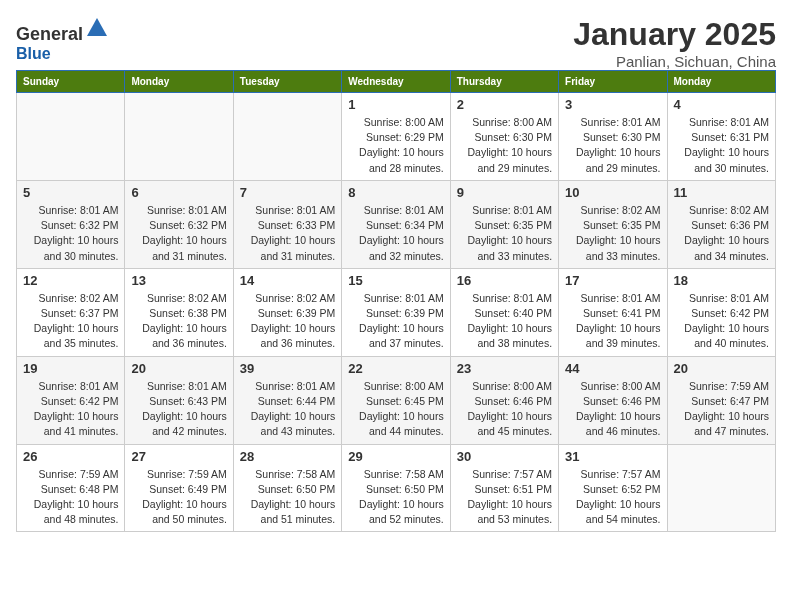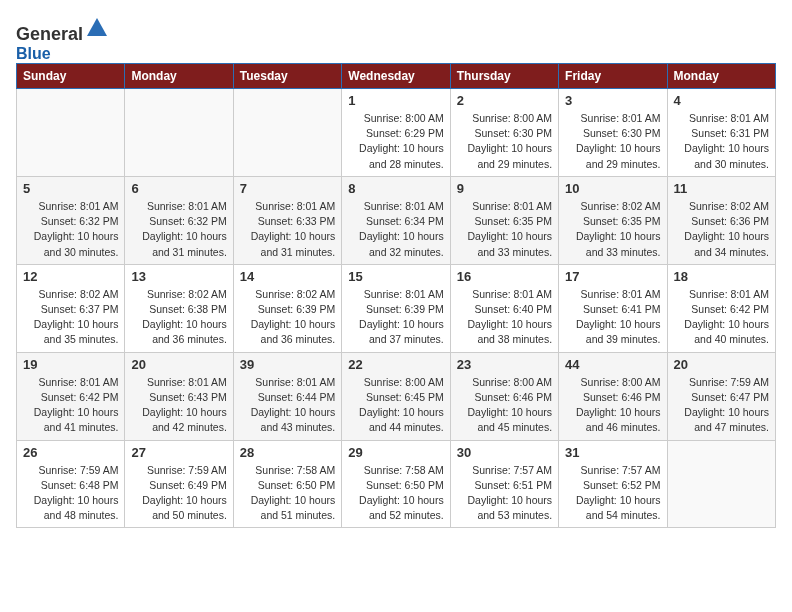--- a/index.html
+++ b/index.html
@@ -45,25 +45,25 @@
     .location {
       font-size: 15px;
       color: #555;
     }
     table {
       width: 100%;
       border-collapse: collapse;
       table-layout: fixed;
     }
     thead tr th {
-      background-color: #7f1d1d;
+      background-color: #4d7c0f;
       color: #fff;
       text-align: left;
       padding: 5px 6px;
-      font-size: 12px;
+      font-size: 10px;
       font-weight: bold;
       border: 1px solid #2a6db5;
     }
     tbody tr td {
       border: 1px solid #ccc;
       vertical-align: top;
       padding: 4px 6px;
       font-size: 11px;
       color: #333;
       height: 80px;
@@ -92,20 +92,24 @@
 
 <div class="header">
   <div class="logo">
     <div>
       <span class="logo-text-general">General</span><svg class="logo-icon" viewBox="0 0 24 24">
           <polygon points="12,2 22,20 2,20" fill="#2a6db5"></polygon>
         </svg><br>
       <span class="logo-text-blue">Blue</span>
     </div>
   </div>
+  <div class="title-area">
+    <div class="month-title">January 2025</div>
+    <div class="location">Panlian, Sichuan, China</div>
+  </div>
 </div>
 
 <table>
   <thead>
     <tr>
     <th>Sunday</th>
         <th>Monday</th>
         <th>Tuesday</th>
         <th>Wednesday</th>
         <th>Thursday</th>

